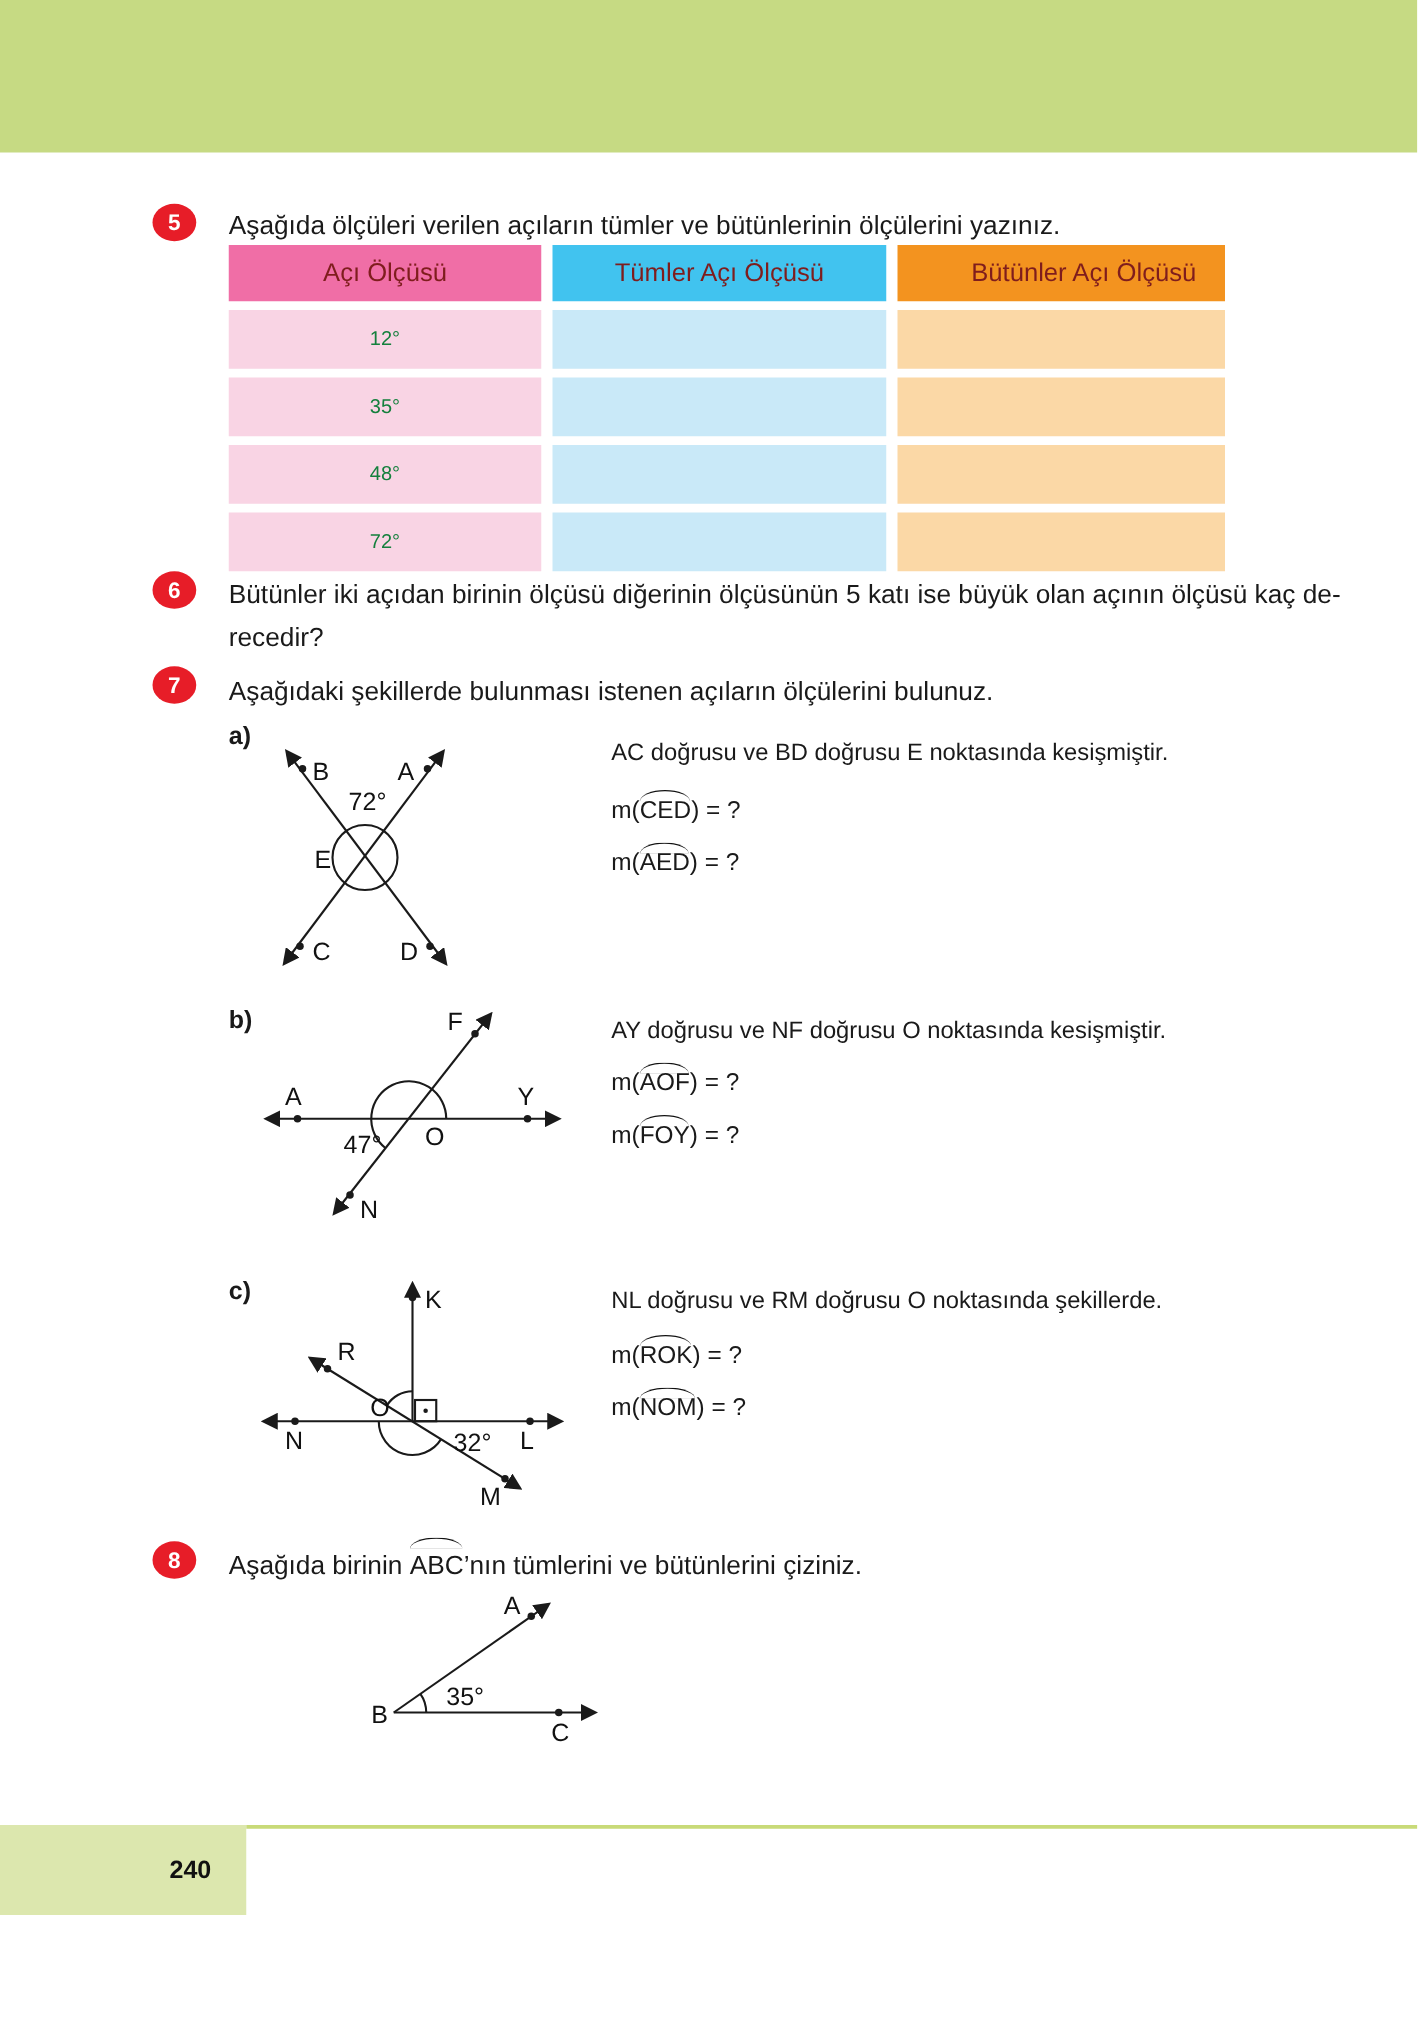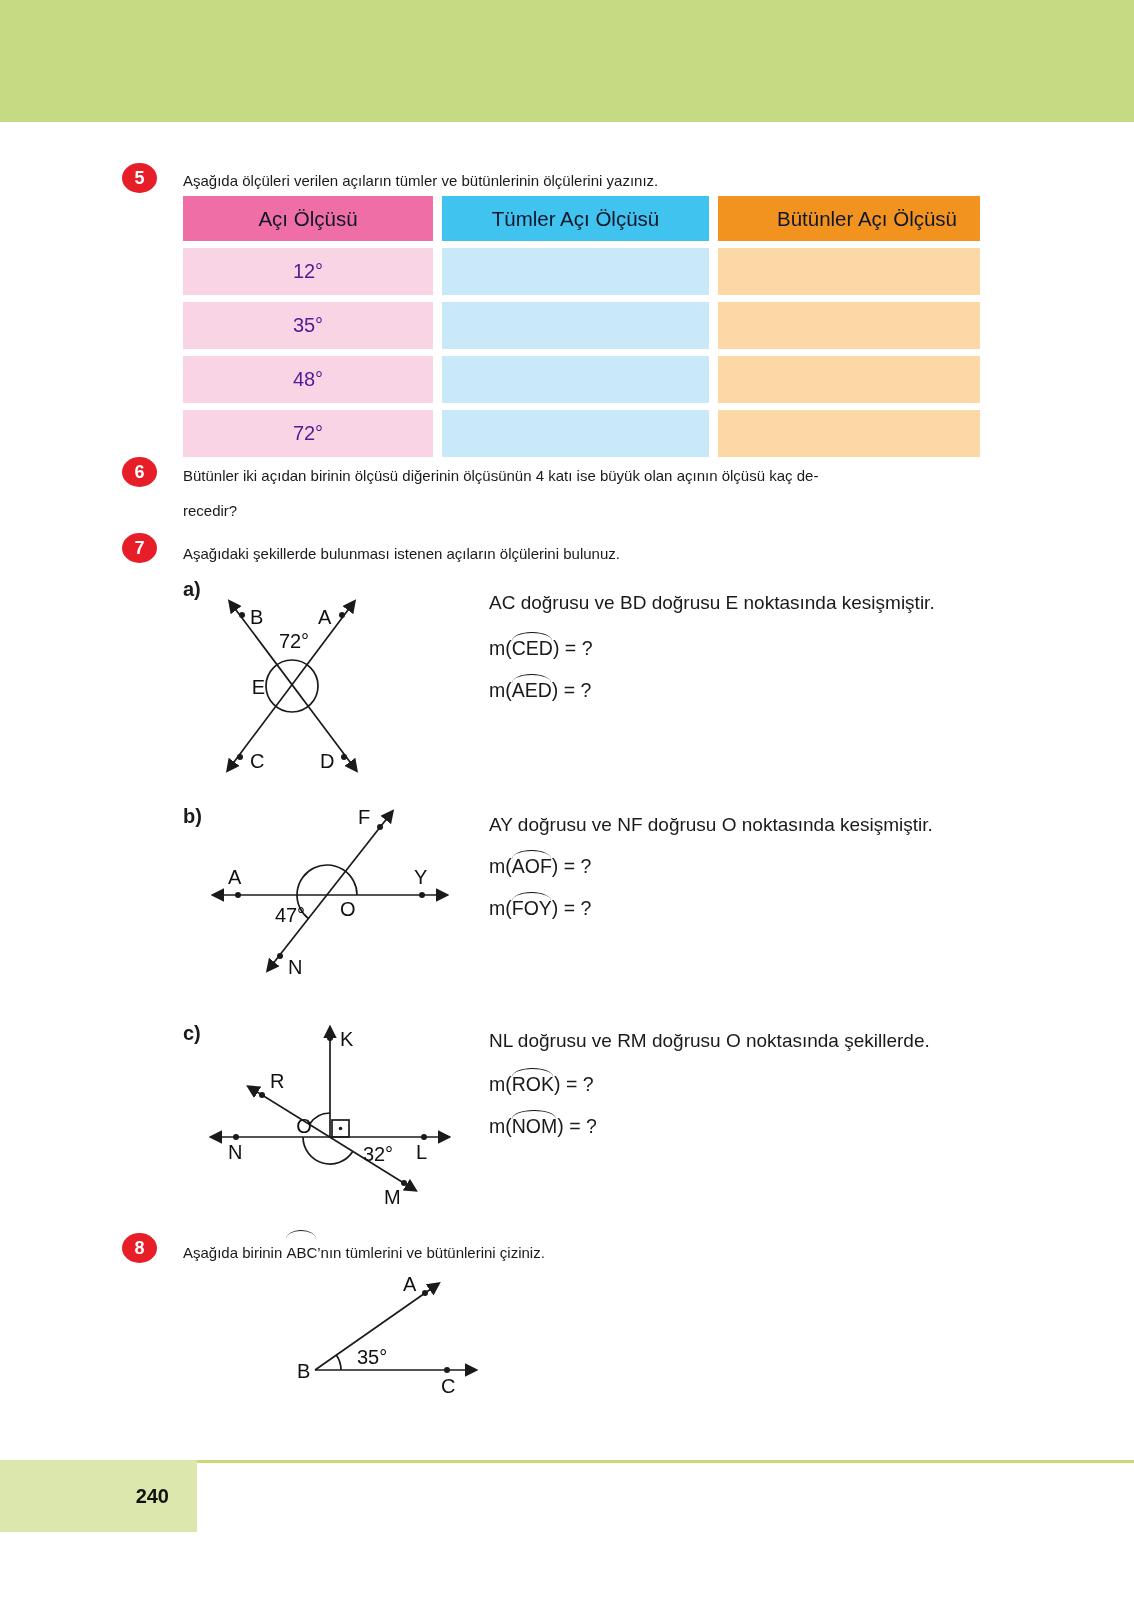--- a/index.html
+++ b/index.html
@@ -1,34 +1,34 @@
 <!DOCTYPE html>
 <html><head>
 <meta charset="utf-8">
 <style>
   html,body{margin:0;padding:0;background:#ffffff;}
   .page{position:relative;width:1134px;height:1616px;background:#fff;
         font-family:"Liberation Sans",sans-serif;color:#1a1a1a;overflow:hidden;}
   .band{position:absolute;left:0;top:0;width:1134px;height:122px;background:#c6da83;}
   .badge{position:absolute;width:35px;height:30px;background:#e71d28;border-radius:50%;
          color:#fff;font-weight:bold;font-size:18px;display:flex;align-items:center;justify-content:center;}
-  .qtext{position:absolute;font-size:15px;line-height:35px;white-space:nowrap;}
+  .qtext{position:absolute;font-size:21px;line-height:35px;white-space:nowrap;}
   .figlabel{position:absolute;font-weight:bold;font-size:20px;}
   .mline{position:absolute;font-size:19.5px;white-space:nowrap;}
   .desc{position:absolute;font-size:19px;white-space:nowrap;}
   .overarc{position:relative;display:inline-block;}
   .overarc::before{content:"";position:absolute;left:0;right:1px;top:-5px;height:8px;
          border-top:1.7px solid #111;border-radius:50% 50% 0 0 / 100% 100% 0 0;}
   
   .t5{position:absolute;left:183px;top:196px;display:grid;
       grid-template-columns:250px 267px 262px;
       grid-template-rows:45px 47px 47px 47px 47px;gap:7px 9px;}
   .cell{display:flex;align-items:center;justify-content:center;}
-  .th{color:#0f172a;font-size:20.5px;text-align:right;}
-  .td{font-size:20px;color:#4c1d95;}
+  .th{color:#7f1d1d;font-size:20.5px;text-align:right;}
+  .td{font-size:16px;color:#15803d;}
   .pink{background:#f06ea6;} .blue{background:#41c3ef;} .orange{background:#f3931f;padding-left:36px;}
   .pinkL{background:#f9d4e4;} .blueL{background:#c9e9f8;} .orangeL{background:#fbd8a6;}
   
   .fig{position:absolute;}
   .fig line, .fig path, .fig circle.big, .fig rect{stroke:#1a1a1a;stroke-width:1.7;fill:none;}
   .fig circle.dot{fill:#1a1a1a;stroke:none;}
   .fig text{font-family:"Liberation Sans",sans-serif;font-size:20px;fill:#111;stroke:none;}
   
   .footer-line{position:absolute;left:197px;top:1460px;width:937px;height:3px;background:#c8da78;}
   .footer-box{position:absolute;left:0;top:1460px;width:197px;height:72px;background:#dce7ae;
@@ -70,21 +70,21 @@
     <div class="cell td blueL"></div>
     <div class="cell td orangeL"></div>
 
     <div class="cell td pinkL">72°</div>
     <div class="cell td blueL"></div>
     <div class="cell td orangeL"></div>
   </div>
 
   <div class="badge" style="left:122px;top:457px">6</div>
   <div class="qtext" style="left:183px;top:458px">
-    <div>Bütünler iki açıdan birinin ölçüsü diğerinin ölçüsünün 4 katı ise büyük olan açının ölçüsü kaç de-</div>
+    <div>Bütünler iki açıdan birinin ölçüsü diğerinin ölçüsünün 5 katı ise büyük olan açının ölçüsü kaç de-</div>
     <div>recedir?</div>
   </div>
 
   <div class="badge" style="left:122px;top:533px">7</div>
   <div class="qtext" style="left:183px;top:536px">Aşağıdaki şekillerde bulunması istenen açıların ölçülerini bulunuz.</div>
 
   <div class="figlabel" style="left:183px;top:578px">a)</div>
   <svg class="fig" style="left:212px;top:582px" width="160" height="205" viewBox="0 0 160 205">
     <line x1="18" y1="20" x2="144" y2="188" marker-start="url(#arr)" marker-end="url(#arr)"></line>
     <line x1="142" y1="20" x2="16" y2="188" marker-start="url(#arr)" marker-end="url(#arr)"></line>

